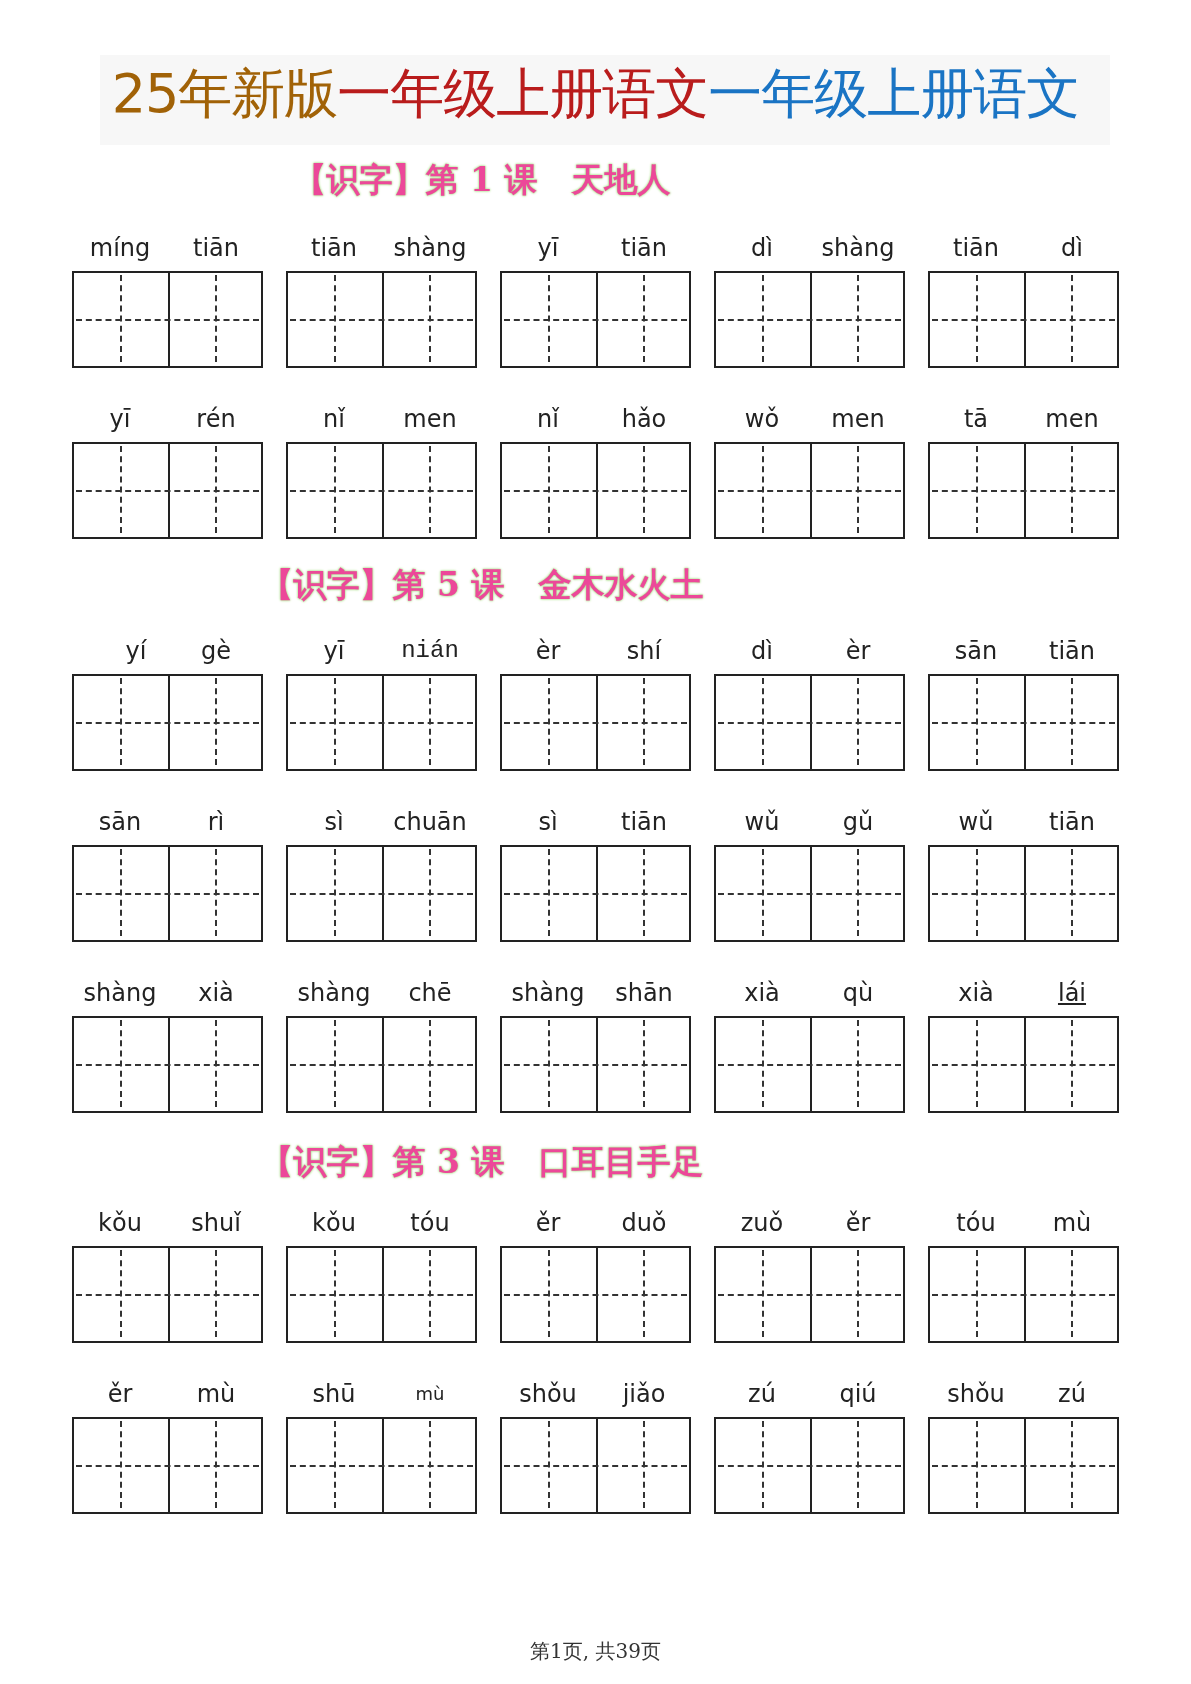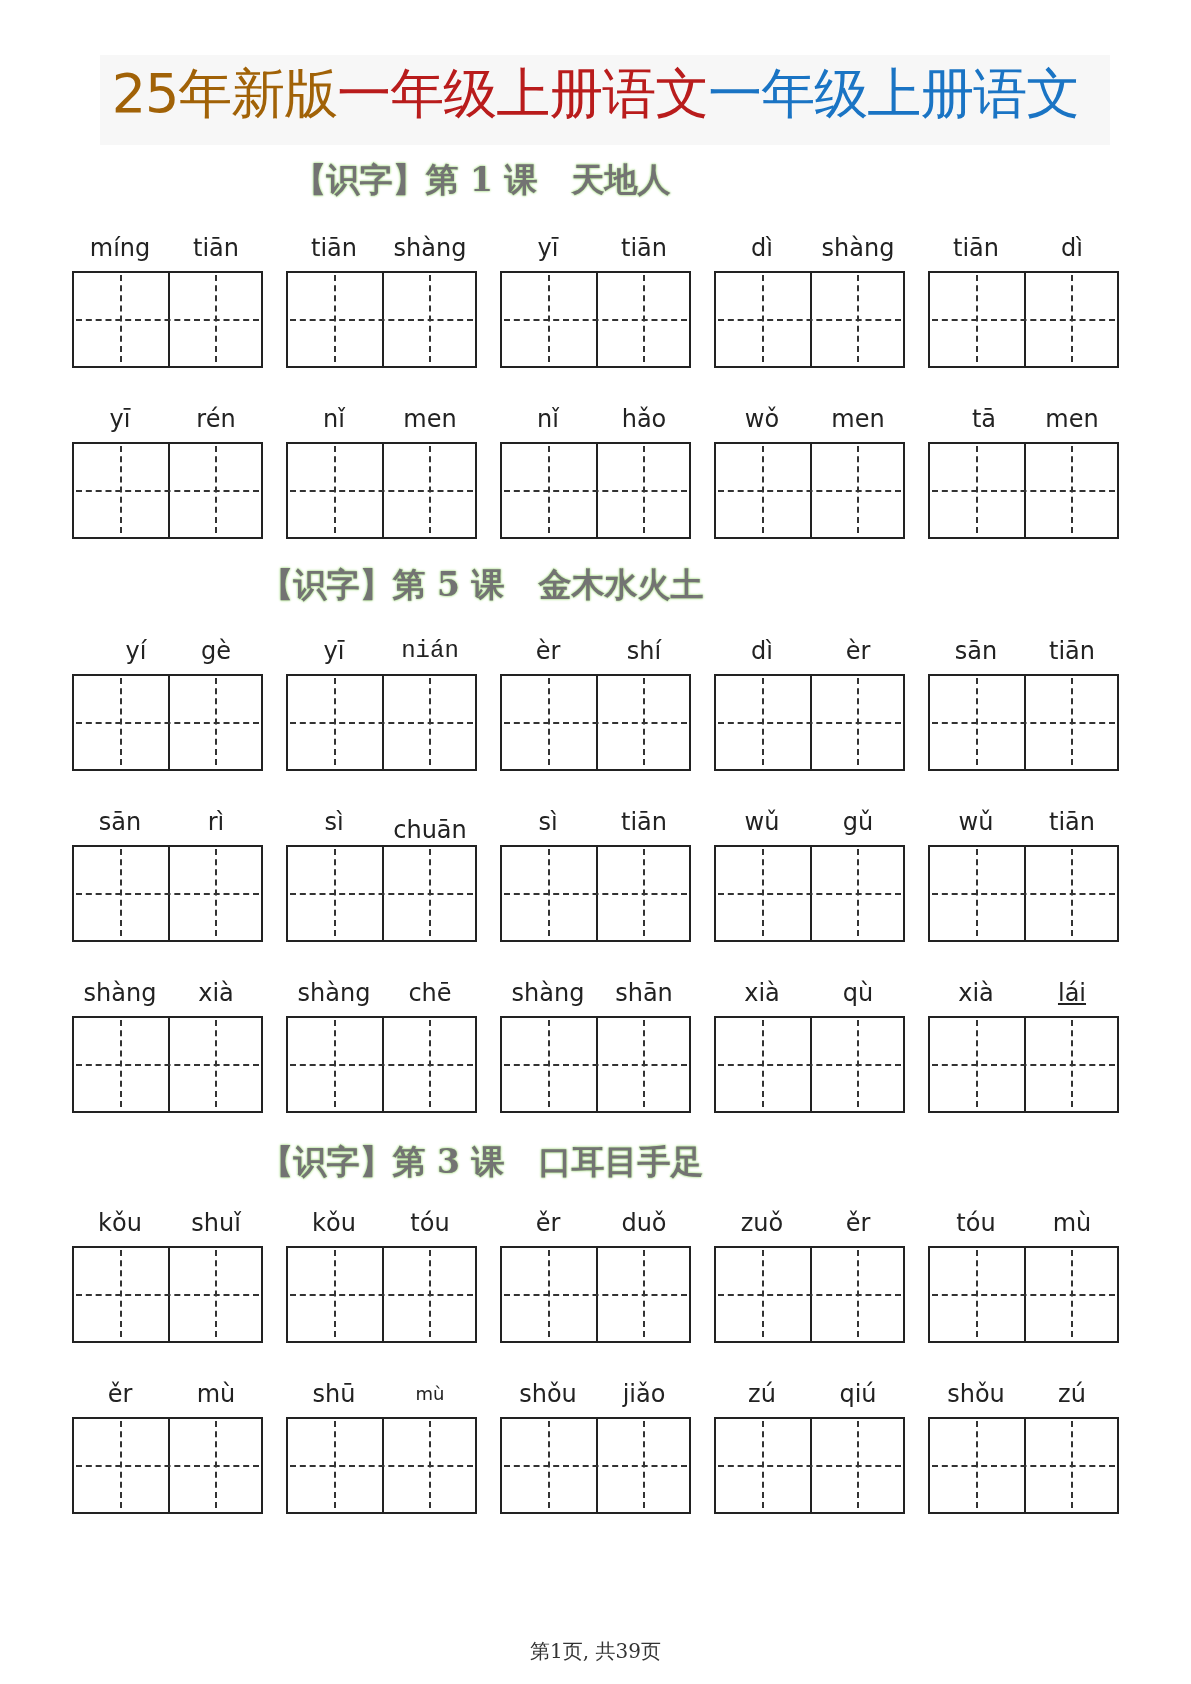--- a/index.html
+++ b/index.html
@@ -2,21 +2,21 @@
 <html><head>
 <meta charset="utf-8">
 <style>
   html, body { margin:0; padding:0; }
   body { width:1191px; height:1684px; background:#ffffff; position:relative; overflow:hidden; font-family:"DejaVu Sans", sans-serif; }
   .title-band { position:absolute; left:100px; top:55px; width:1010px; height:90px; background:#f7f7f7; }
   .title { position:absolute; left:0; width:1191px; top:58px; text-align:center; font-family:"DejaVu Sans", sans-serif; font-size:54px; line-height:72px; letter-spacing:-1px; }
   .t-red { color:#a16207; }
   .t-black { color:#b91c1c; }
   .t-blue { color:#1a74c4; }
-  .lesson { position:absolute; left:0; width:964px; text-align:center; font-family:"DejaVu Serif", serif; font-size:33px; color:#737373; font-weight:bold; text-shadow:0 0 2px #9fd97a, 0 0 3px #b7e59a; line-height:44px; }
+  .lesson { position:absolute; left:0; width:964px; text-align:center; font-family:"DejaVu Serif", serif; font-size:33px; color:#ec4899; font-weight:bold; text-shadow:0 0 2px #9fd97a, 0 0 3px #b7e59a; line-height:44px; }
   .lesson .gap { display:inline-block; width:34px; }
   .row { position:absolute; left:0; width:1191px; }
   .pair { position:absolute; width:191px; }
   .py { position:absolute; width:96px; text-align:center; font-family:"DejaVu Sans", sans-serif; font-size:24px; color:#222; top:0; line-height:30px; }
   .py.small { font-size:18px; }
   .box { position:absolute; top:38px; width:191px; height:97px; border:2px solid #222; box-sizing:border-box; }
   .box .mid { position:absolute; left:94px; top:0; bottom:0; border-left:2px solid #222; }
   .box .hd { position:absolute; left:2px; right:2px; top:46px; border-top:2px dashed #333; }
   .box .vd1 { position:absolute; left:46px; top:2px; bottom:4px; border-left:2px dashed #333; }
   .box .vd2 { position:absolute; left:141px; top:2px; bottom:4px; border-left:2px dashed #333; }
@@ -128,21 +128,21 @@
         <div class="py" style="left: 0px;">wǒ</div>
         <div class="py" style="left: 96px;">men</div>
         <div class="box">
           <div class="mid"></div>
           <div class="hd"></div>
           <div class="vd1"></div>
           <div class="vd2"></div>
         </div>
       </div>
       <div class="pair" style="left: 928px;">
-        <div class="py" style="left: 8px;">tā</div>
+        <div class="py" style="left: 0px;">tā</div>
         <div class="py" style="left: 96px;">men</div>
         <div class="box">
           <div class="mid"></div>
           <div class="hd"></div>
           <div class="vd1"></div>
           <div class="vd2"></div>
         </div>
       </div>
     </div>
     <div class="row" style="top: 636px;">
@@ -203,21 +203,21 @@
         <div class="py" style="left: 96px;">rì</div>
         <div class="box">
           <div class="mid"></div>
           <div class="hd"></div>
           <div class="vd1"></div>
           <div class="vd2"></div>
         </div>
       </div>
       <div class="pair" style="left: 286px;">
         <div class="py" style="left: 0px;">sì</div>
-        <div class="py" style="left: 96px; margin-top: 8px;">chuān</div>
+        <div class="py" style="left: 96px;">chuān</div>
         <div class="box">
           <div class="mid"></div>
           <div class="hd"></div>
           <div class="vd1"></div>
           <div class="vd2"></div>
         </div>
       </div>
       <div class="pair" style="left: 500px;">
         <div class="py" style="left: 0px;">sì</div>
         <div class="py" style="left: 96px;">tiān</div>

